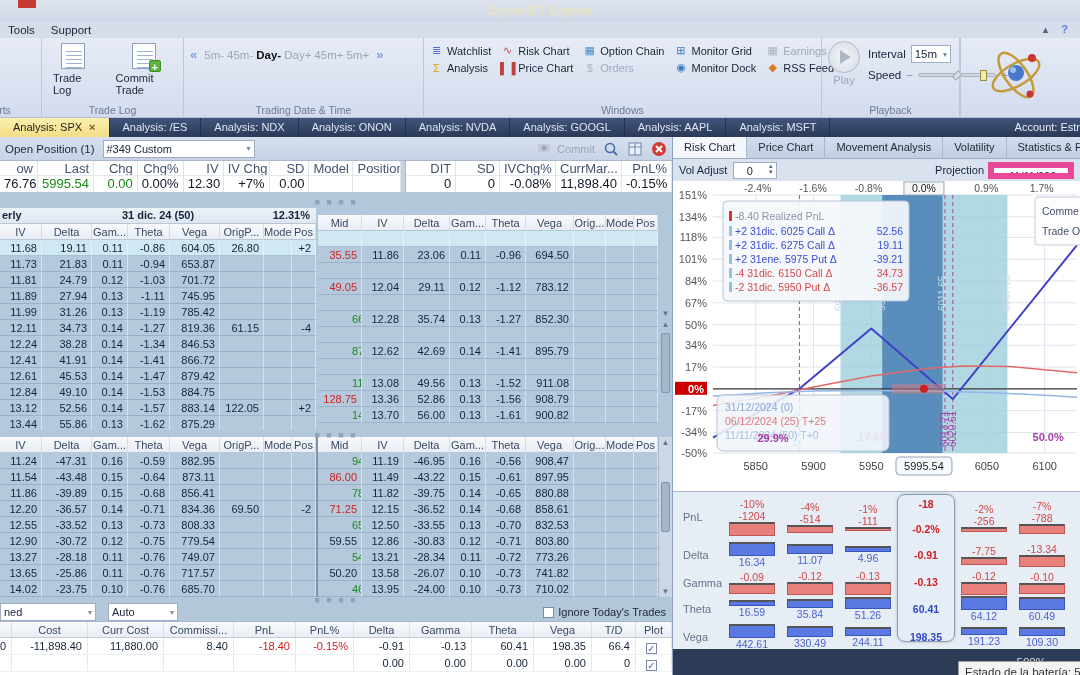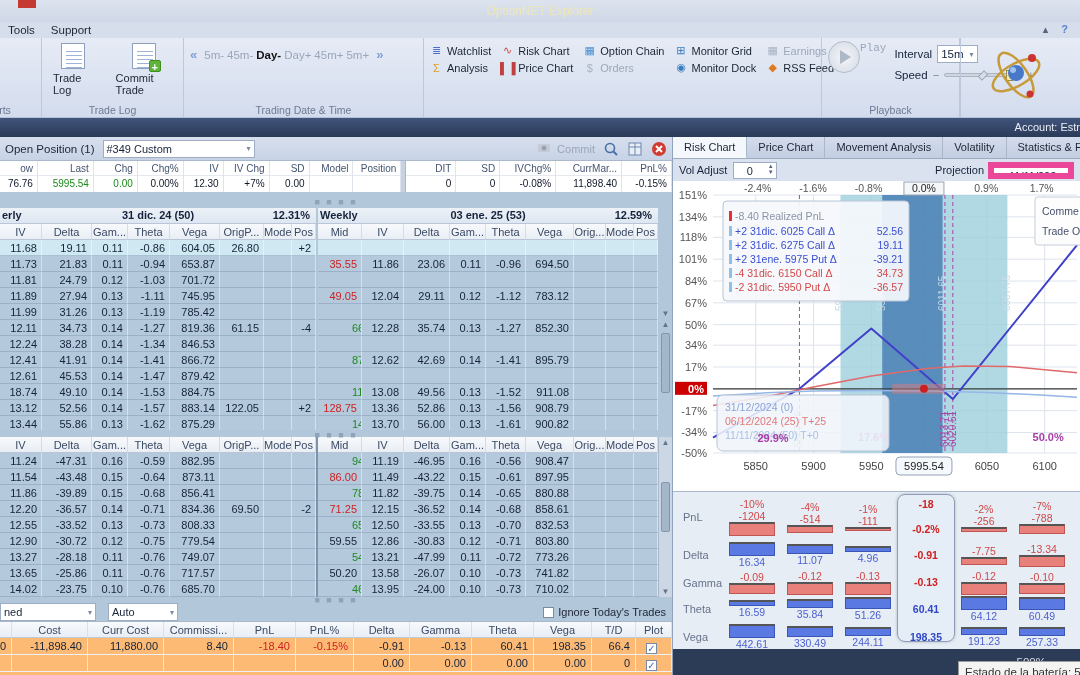--- a/index.html
+++ b/index.html
@@ -31,21 +31,21 @@
   .expl { font-weight:bold; margin-left:5px; }
   .livel { color:#9aa6ba; margin-left:3px; }
   .navrow { display:flex; align-items:center; gap:7px; margin-top:6px; font-size:11.5px; }
   .navrow .chev { color:#7f9fd8; font-size:13px; font-weight:bold; }
   .navbtn { color:#9aa6ba; }
   .navbtn.en { color:#111; font-weight:bold; }
   .wgrid { display:grid; grid-template-columns:repeat(5,auto); column-gap:10px; row-gap:4px; padding-top:3px; }
   .wbtn { display:flex; align-items:center; gap:4px; font-size:11px; color:#1c2535; white-space:nowrap; }
   .wbtn.disabled { color:#9da8ba; }
   .wico { width:13px; height:13px; display:inline-flex; align-items:center; justify-content:center; font-size:11px; }
-  .play-wrap { display:flex; flex-direction:row; align-items:flex-start; margin-right:8px;font-family:Liberation Mono, monospace; }
+  .play-wrap { display:flex; flex-direction:column; align-items:center; margin-right:8px; }
   .playbtn { width:32px; height:32px; border-radius:50%; border:1px solid #b3bdcb; background:radial-gradient(#f4f6f9,#d3dae4); display:flex; align-items:center; justify-content:center; }
   .playbtn .tri { width:0; height:0; border-left:11px solid #aeb8c6; border-top:7px solid transparent; border-bottom:7px solid transparent; margin-left:3px; }
   .play-label { color:#9aa6ba; margin-top:1px; }
   .pbrow { display:flex; align-items:center; gap:5px; margin-bottom:6px; font-size:11.5px; }
   .combo { background:#fff; border:1px solid #9fadc4; height:18px; display:inline-flex; align-items:center; padding:8px 3px; }
   .combo .arr { color:#7b8aa2; font-size:8px; margin-left:6px; }
   .slider { width:78px; height:4px; background:#cfd6e0; border:1px solid #aab4c2; border-radius:2px; position:relative; }
   .slider .mid { position:absolute; left:46%; top:-3px; width:6px; height:9px; background:#d8dee8; border:1px solid #98a4b4; transform:rotate(45deg); }
   .slider .thumb { position:absolute; right:8px; top:-4px; width:7px; height:11px; background:#f4e9a8; border:1px solid #9a8d4a; }
   .logo-area { flex:1; position:relative; border-left:1px solid #bdc8da; }
@@ -64,21 +64,21 @@
 
   
   .posbar { height:23px; background:linear-gradient(#d7dfee,#c8d3e6); display:flex; align-items:center; padding:0 5px; gap:8px; }
   .posbar .ptitle { font-size:11.5px; color:#1c2535; }
   .posbar .combo { width:152px; }
   .posbar .spacer { flex:1; }
   .commit-btn { display:flex; align-items:center; gap:4px; color:#9aa6ba; }
   .tool-ico { width:16px; height:16px; display:inline-flex; align-items:center; justify-content:center; }
 
   
-  .quote { height:32px; background:#fff; display:flex; font-size:10px; border-top:1px solid #aab8cc; }
+  .quote { height:32px; background:#fff; display:flex; font-size:13px; border-top:1px solid #aab8cc; }
   .qcol { display:flex; flex-direction:column; border-right:1px solid #dfe4ec; }
   .qh { height:15px; line-height:15px; text-align:right; padding:0 4px; color:#44546e; border-bottom:1px solid #e4e9f0; white-space:nowrap; overflow:hidden; }
   .qv { height:16px; line-height:16px; text-align:right; padding:0 4px; color:#101828; white-space:nowrap; overflow:hidden; }
   .qv.g { color:#1a8a1a; }
   .qgap { width:5px; background:#c4d2e2; border-right:1px solid #aab8cc; }
 
   .splitter { height:16px; position:relative; }
   .splitter .dots { position:absolute; left:50%; top:5px; transform:translateX(-50%); color:#8ea3ba; font-size:9px; letter-spacing:2px; }
 
   
@@ -96,21 +96,21 @@
   .vsb .up { position:absolute; top:1px; left:0; right:0; text-align:center; }
   .vsb .dn { position:absolute; bottom:1px; left:0; right:0; text-align:center; }
   .vsb .th { position:absolute; left:2px; right:2px; background:#a4b6ca; border:1px solid #8496ad; border-radius:2px; }
 
   
   .filterbar { height:18px; display:flex; align-items:center; gap:12px; padding:0 6px 0 0; background:#b3c7db; }
   .filterbar .combo { height:16px; }
   .fb1 { width:96px; } .fb2 { width:70px; }
   .ckbx { width:11px; height:11px; border:1px solid #7b8aa2; background:#fff; display:inline-block; vertical-align:-2px; margin-right:4px; text-align:center; line-height:10px; font-size:10px; color:#3a6cc0; }
   .ignore { margin-left:auto; color:#1c2535; }
-  .summary { background:#fdba74; border-top:1px solid #aab8cc; }
+  .summary { background:#ffffff; border-top:1px solid #aab8cc; }
   .sgrid { display:grid; }
   .sh { height:16px; line-height:16px; text-align:center; color:#3a4a63; background:linear-gradient(#f7f9fc,#e9eef5); border-right:1px solid #d9e0ea; border-bottom:1px solid #c2cbd8; overflow:hidden; }
   .sc { height:17px; line-height:17px; text-align:right; padding-right:5px; border-right:1px solid #e4e9f0; border-bottom:1px solid #edf0f5; overflow:hidden; white-space:nowrap; }
   .sc.red { color:#d02020; }
   .sc.ctr { text-align:center; padding-right:0; }
 
   
   .rtabs { height:22px; display:flex; background:linear-gradient(#d4dcec,#c2cee2); border-bottom:1px solid #9cabc2; }
   .rtab { padding:0 11px; line-height:21px; font-size:11px; color:#1c2535; border-right:1px solid #aab7cb; white-space:nowrap; }
   .rtab.active { background:#f4f7fb; border-bottom:1px solid #f4f7fb; }
@@ -211,20 +211,21 @@
     <span class="wico" style="color:#e0a020;">Σ</span>Analysis</span>
         <span class="wbtn ">
     <span class="wico" style="color:#c04040;">▌▐</span>Price Chart</span>
         <span class="wbtn disabled">
     <span class="wico" style="color:#aab3c2;">$</span>Orders</span>
         <span class="wbtn ">
     <span class="wico" style="color:#3a7fc0;">◉</span>Monitor Dock</span>
         <span class="wbtn ">
     <span class="wico" style="color:#e07a20;">◆</span>RSS Feed</span>
       </div>
+    <div class="caption">Windows</div>
   </div>
 
   <div class="rgroup" style="width:138px;display:flex;flex-direction:row;">
     <div class="play-wrap">
       <div class="playbtn">
           <span class="tri"></span>
         </div>
       <span class="play-label">Play</span>
     </div>
     <div style="padding-top:4px;">
@@ -256,20 +257,30 @@
       </g>
       <circle cx="36" cy="31" r="8" fill="#4a78c8"></circle>
       <circle cx="33" cy="28" r="3" fill="#9cc2ee"></circle>
       <circle cx="52" cy="16" r="4" fill="#cc3333"></circle>
       <circle cx="50" cy="52" r="3.5" fill="#cc3333"></circle>
     </svg>
   </div>
 </div>
 
 <div class="tabstrip">
+  <span style="display:flex;">
+      <span class="tab active">Analysis: SPX<span class="x">×</span></span>
+      <span class="tab ">Analysis: /ES</span>
+      <span class="tab ">Analysis: NDX</span>
+      <span class="tab ">Analysis: ONON</span>
+      <span class="tab ">Analysis: NVDA</span>
+      <span class="tab ">Analysis: GOOGL</span>
+      <span class="tab ">Analysis: AAPL</span>
+      <span class="tab ">Analysis: MSFT</span>
+    </span>
   <span class="account">Account: Estr</span>
 </div>
 
 <div class="main">
 
   <div class="left">
 
     <div class="posbar">
       <span class="ptitle">Open Position (1)</span>
       <span class="combo" style="width:152px;align-items:center;">
@@ -445,21 +456,21 @@
             <span class="chc"></span>
             <span class="chc"></span>
             <span class="chc">12.61</span>
             <span class="chc">45.53</span>
             <span class="chc">0.14</span>
             <span class="chc">-1.47</span>
             <span class="chc">879.42</span>
             <span class="chc"></span>
             <span class="chc"></span>
             <span class="chc"></span>
-            <span class="chc">18.74</span>
+            <span class="chc">12.84</span>
             <span class="chc">49.10</span>
             <span class="chc">0.14</span>
             <span class="chc">-1.53</span>
             <span class="chc">884.75</span>
             <span class="chc"></span>
             <span class="chc"></span>
             <span class="chc"></span>
             <span class="chc">13.12</span>
             <span class="chc">52.56</span>
             <span class="chc">0.14</span>
@@ -473,25 +484,20 @@
             <span class="chc">0.13</span>
             <span class="chc">-1.62</span>
             <span class="chc">875.29</span>
             <span class="chc"></span>
             <span class="chc"></span>
             <span class="chc"></span>
           </div>
         </div>
       <div class="chdivider"></div>
       <div class="chtable" style="width:340px;">
-          <div class="grouphdr" style="width:340px">
-      <span class="gt" style="width:78px;padding-left:2px;">Weekly</span>
-      <span style="flex:1;text-align:center;">03 ene. 25 (53)</span>
-      <span style="width:78px;text-align:right;padding-right:6px;">12.59%</span>
-          </div>
           <div class="chgrid" style="grid-template-columns:44px 42px 46px 36px 40px 48px 32px 28px 24px;">
             <span class="chh">Mid</span>
             <span class="chh">IV</span>
             <span class="chh">Delta</span>
             <span class="chh">Gam...</span>
             <span class="chh">Theta</span>
             <span class="chh">Vega</span>
             <span class="chh">Orig...</span>
             <span class="chh">Model</span>
             <span class="chh">Pos</span>
@@ -762,21 +768,21 @@
             <span class="chc">12.86</span>
             <span class="chc">-30.83</span>
             <span class="chc">0.12</span>
             <span class="chc">-0.71</span>
             <span class="chc">803.80</span>
             <span class="chc"></span>
             <span class="chc"></span>
             <span class="chc"></span>
             <span class="chc g">54.60</span>
             <span class="chc">13.21</span>
-            <span class="chc">-47.99</span>
+            <span class="chc">-28.34</span>
             <span class="chc">0.11</span>
             <span class="chc">-0.72</span>
             <span class="chc">773.26</span>
             <span class="chc"></span>
             <span class="chc"></span>
             <span class="chc"></span>
             <span class="chc">50.20</span>
             <span class="chc">13.58</span>
             <span class="chc">-26.07</span>
             <span class="chc">0.10</span>
@@ -1105,21 +1111,21 @@
           </div>
           <div class="rg-cell">
             <div class="cv pos">198.35</div>
           </div>
           <div class="rg-cell">
             <div class="bar pos" style="height:8px"></div>
             <div class="cb">191.23</div>
           </div>
           <div class="rg-cell">
             <div class="bar pos" style="height:9px"></div>
-            <div class="cb">257.33</div>
+            <div class="cb">109.30</div>
           </div>
         </div>
       </div>
 
     <div class="statusbar">
       <span class="zoomlvl">500%</span>
       <span class="tooltip">Estado de la batería: 51%</span>
     </div>
   </div>
 </div>

